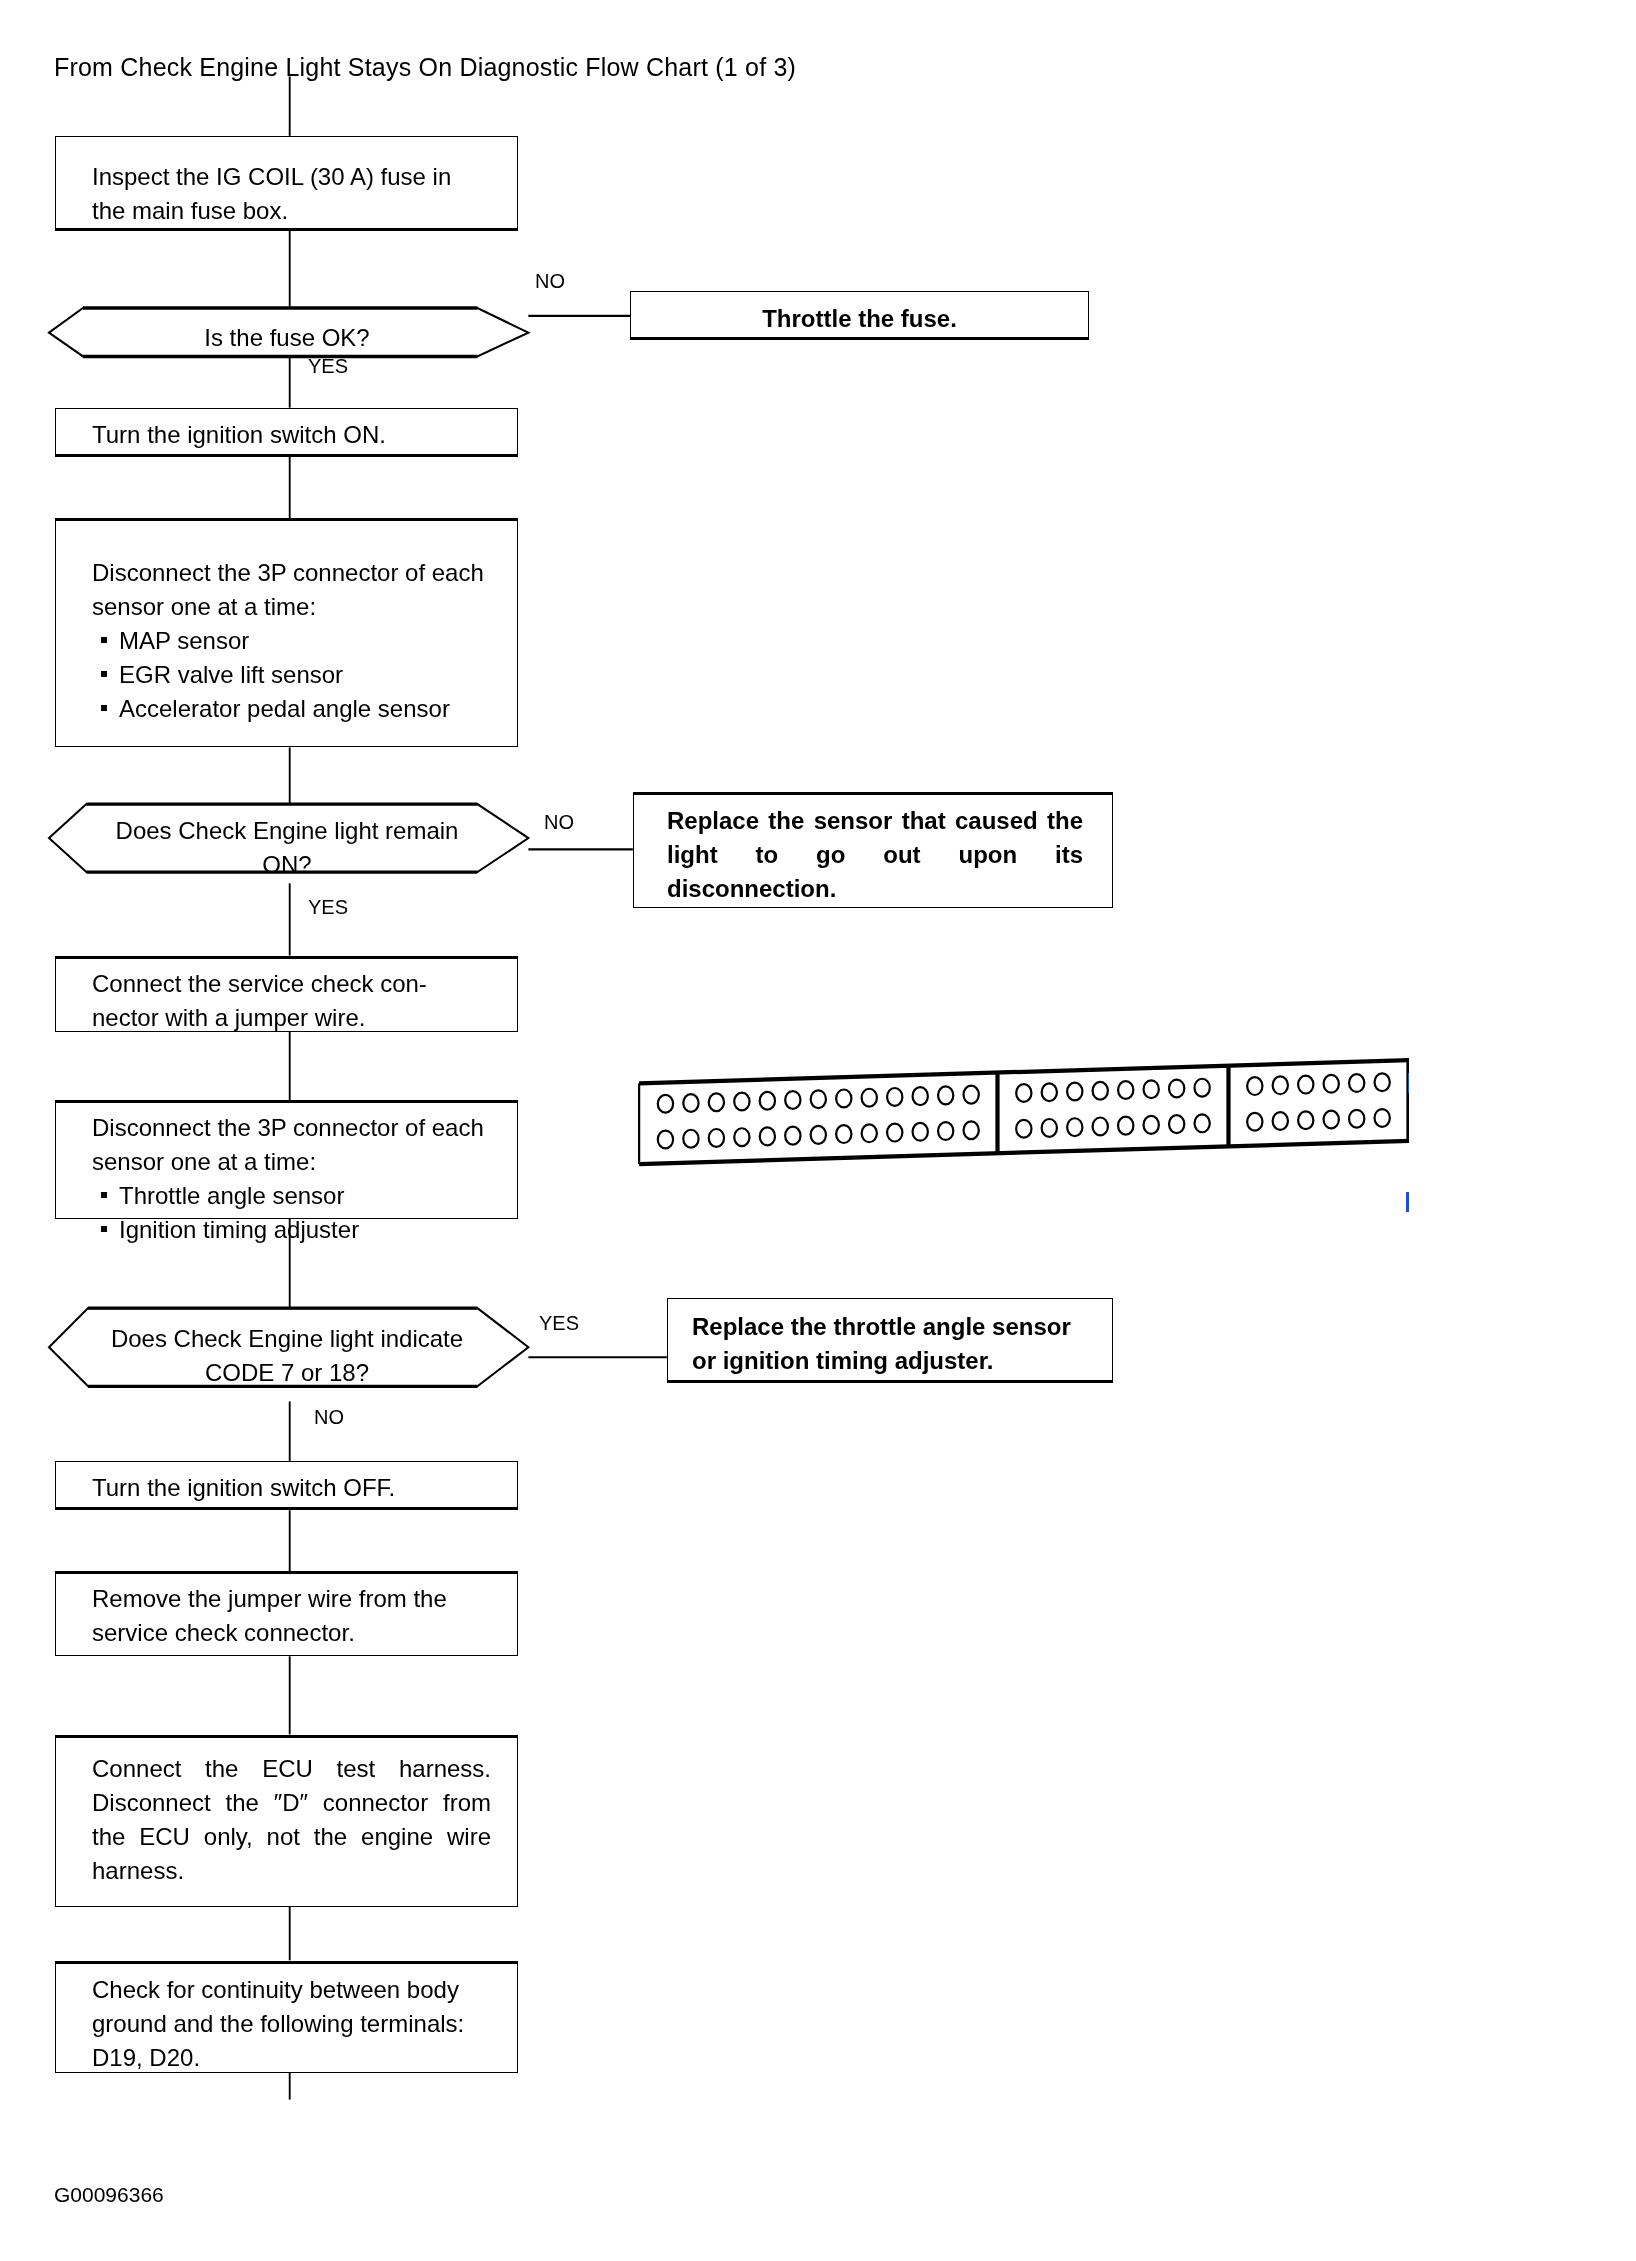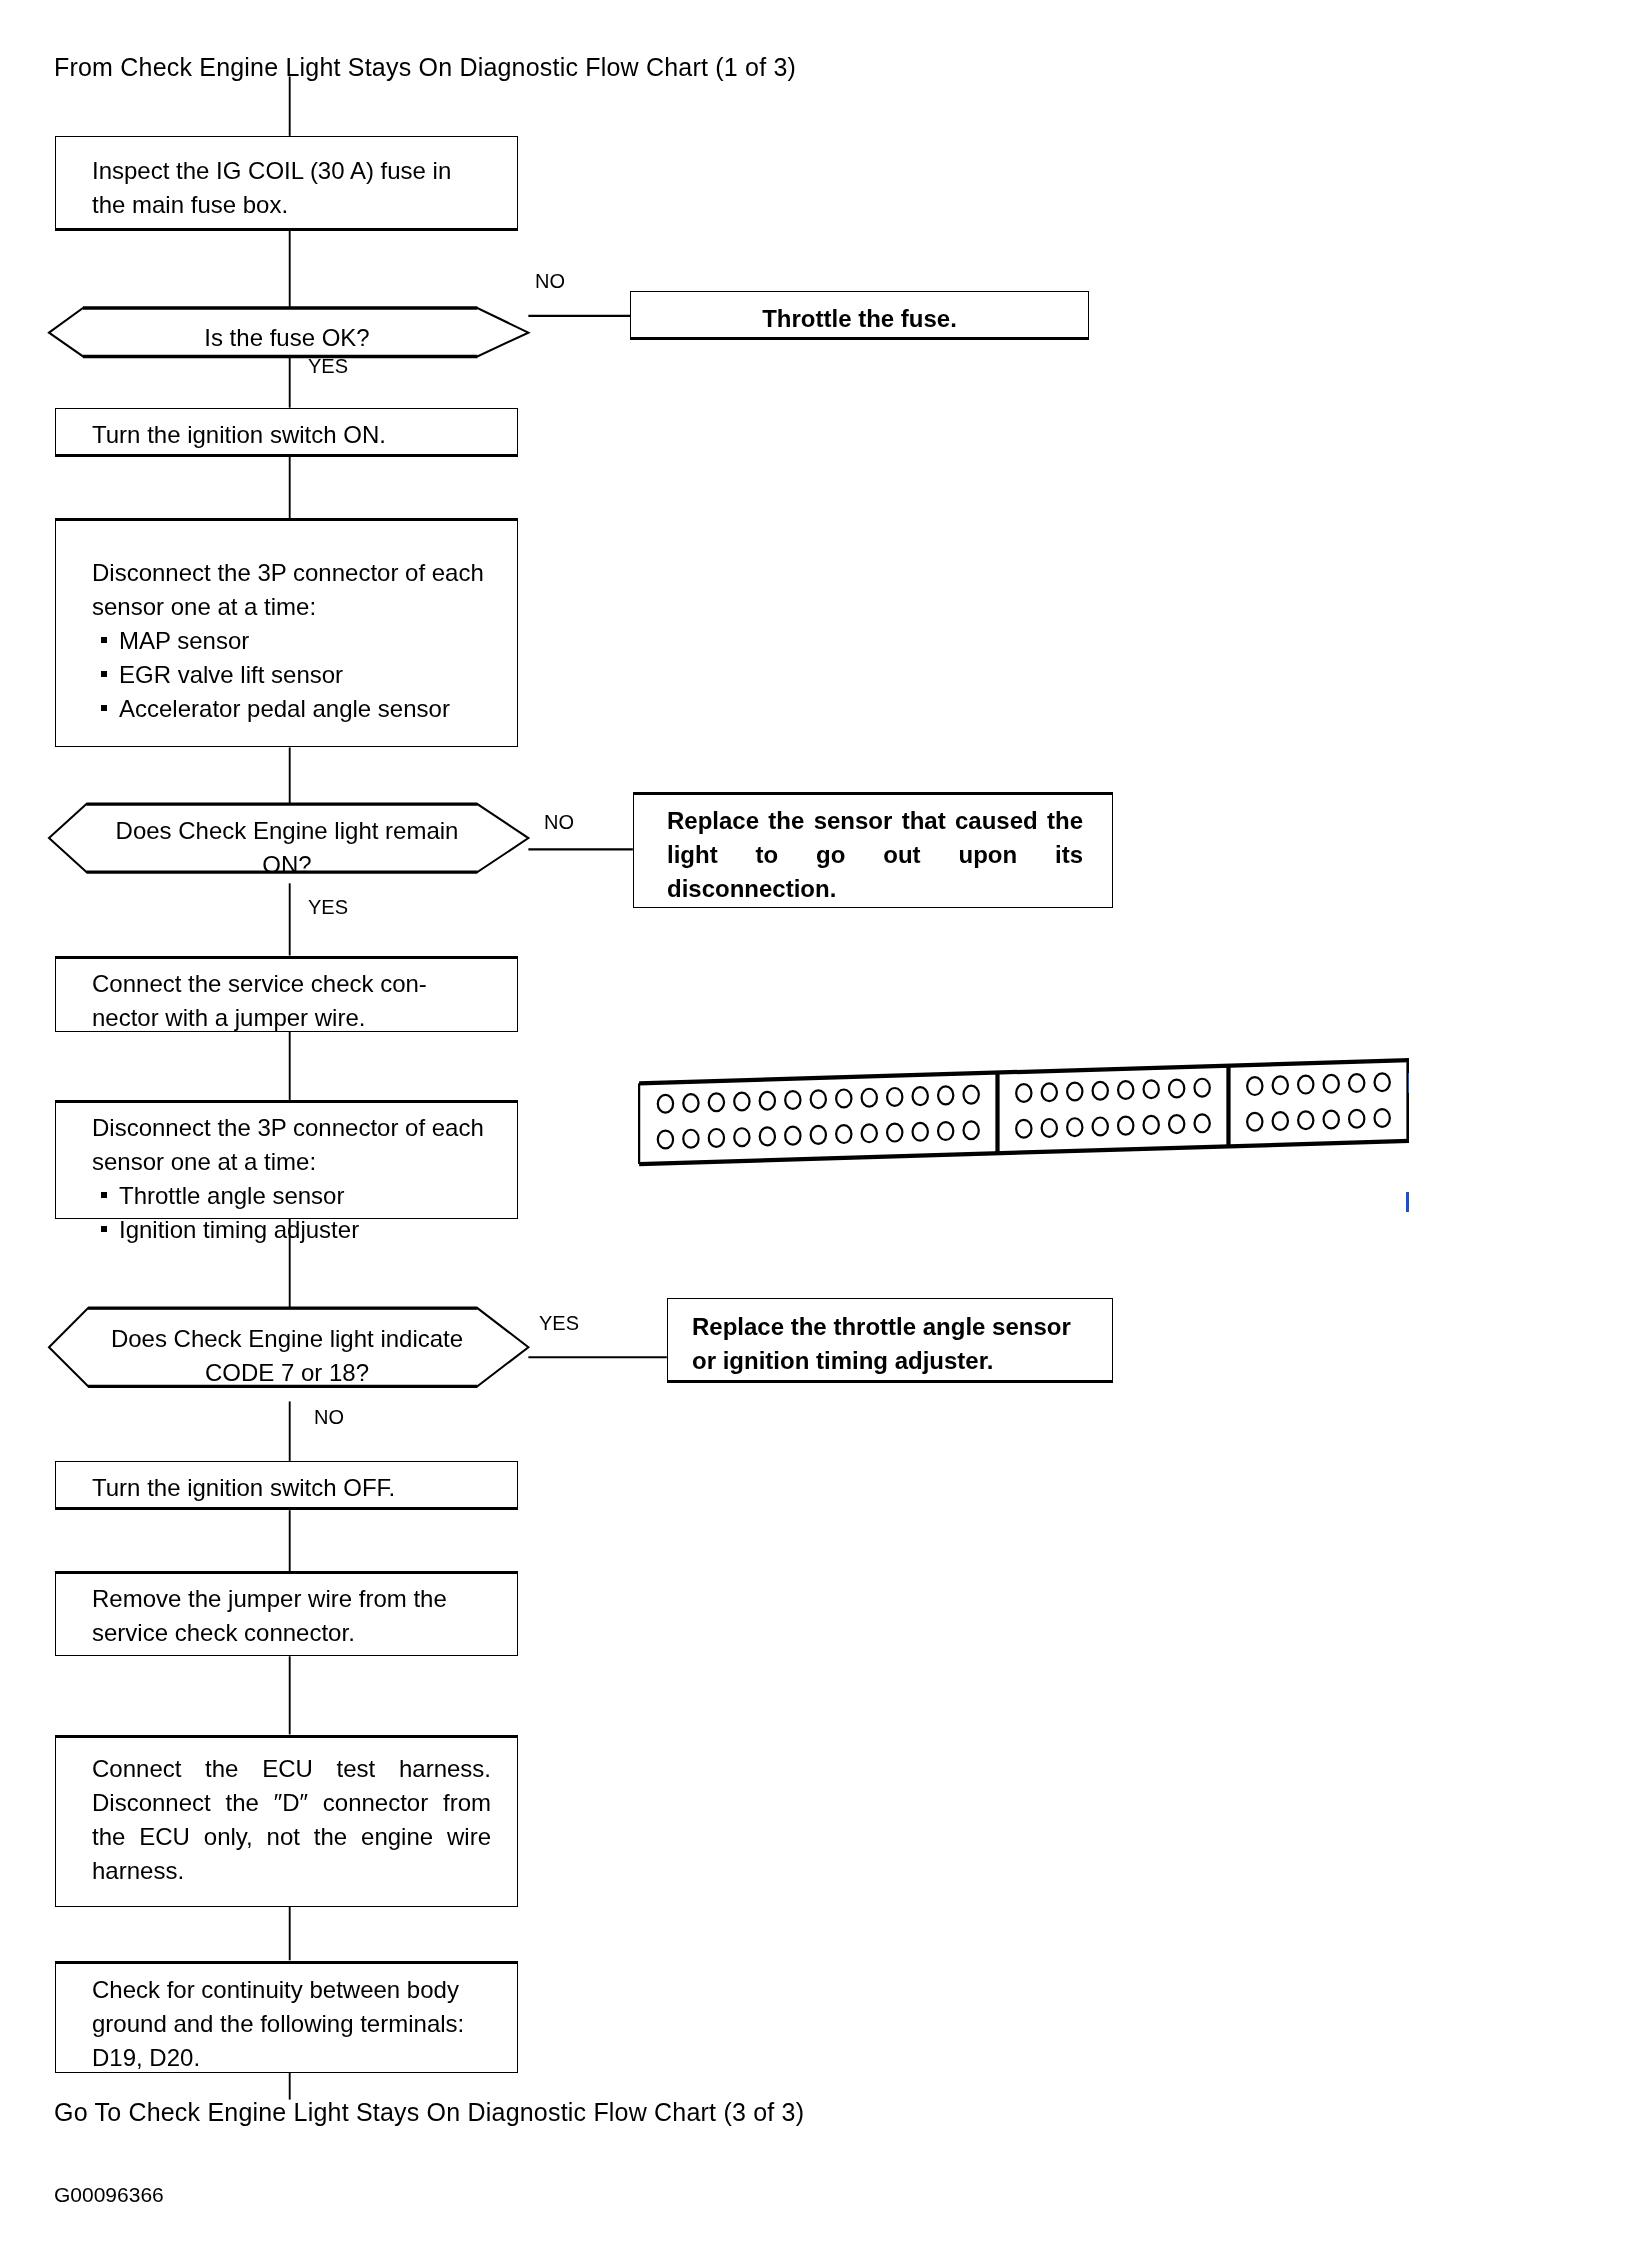--- a/index.html
+++ b/index.html
@@ -75,21 +75,21 @@
 
     <path class="ln-thin" d="M341,1950 L341,2042"></path>
 
     <path class="ln-thin" d="M341,2245 L341,2308"></path>
 
     <path class="ln-thin" d="M341,2440 L341,2472"></path>
   </svg>
 
   <div class="box thickbottom" style="left:55px; top:136px; width:463px; height:95px;">
   </div>
-  <div class="boxtext" style="left:92px; top:154px; width:399px;">Inspect the IG COIL (30 A) fuse
+  <div class="boxtext" style="left:92px; top:160px; width:399px;">Inspect the IG COIL (30 A) fuse
 in the main fuse box.</div>
 
   <svg width="510" height="68" style="left:49px; top:308px;" viewBox="0 0 600 80">
     <polygon class="hex" points="0,29 40,0 504,0 564,29 504,57 40,57"></polygon>
     <path class="hexb" d="M40,0 L504,0"></path>
     <path class="hexb" d="M40,57 L504,57"></path>
   </svg>
   <div class="boxtext ctr" style="left:100px; top:321px; width:374px;">Is the fuse OK?</div>
 
   <div class="lbl" style="left:535px; top:270px;">NO</div>
@@ -169,21 +169,20 @@
   <div class="box thicktop" style="left:55px; top:1735px; width:463px; height:172px;">
   </div>
   <div class="boxtext just" style="left:92px; top:1752px; width:399px;">Connect the ECU test harness. Disconnect the ″D″ connector from the ECU only, not the engine wire harness.</div>
 
   <div class="box thicktop" style="left:55px; top:1961px; width:463px; height:112px;">
   </div>
   <div class="boxtext" style="left:92px; top:1973px; width:399px;">Check  for  continuity  between
 body ground and the following
 terminals: D19, D20.</div>
 
-  <div class="txt hdr" style="left:54px; top:2098px;">Go To Check Engine Light Stays On Diagnostic Flow Chart (3 of 3)</div>
   <div class="txt note" style="left:54px; top:2183px;">G00096366</div>
 
   <svg id="connsvg" width="1070" height="408" style="left:561px; top:977px;" viewBox="0 0 1260 480">
       <path class="connthick" d="M92,125 L1360,86.96000000000001"></path>
       <path class="connthick" d="M92,220 L1360,181.96"></path>
       <path class="pin" d="M92,125 L92,220"></path>
       <path class="pin" d="M1360,86.96000000000001 L1360,181.96"></path>
       <ellipse class="pin" cx="123" cy="149.07" rx="9" ry="10.5"></ellipse>
       <ellipse class="pin" cx="123" cy="191.07" rx="9" ry="10.5"></ellipse>
       <ellipse class="pin" cx="153" cy="148.17" rx="9" ry="10.5"></ellipse>

